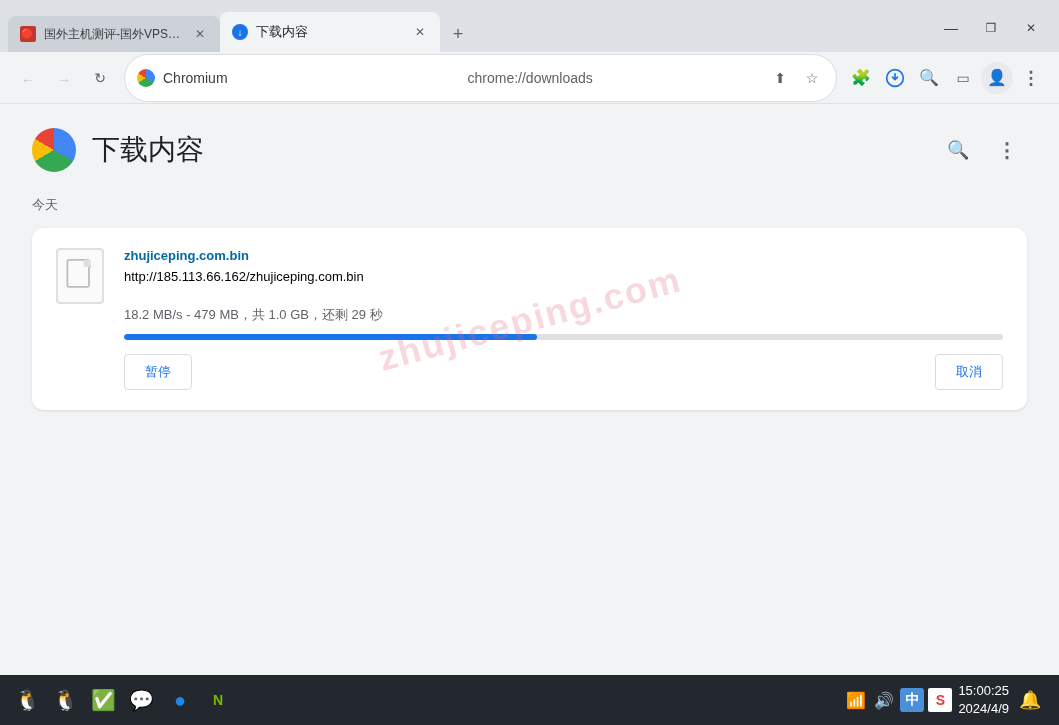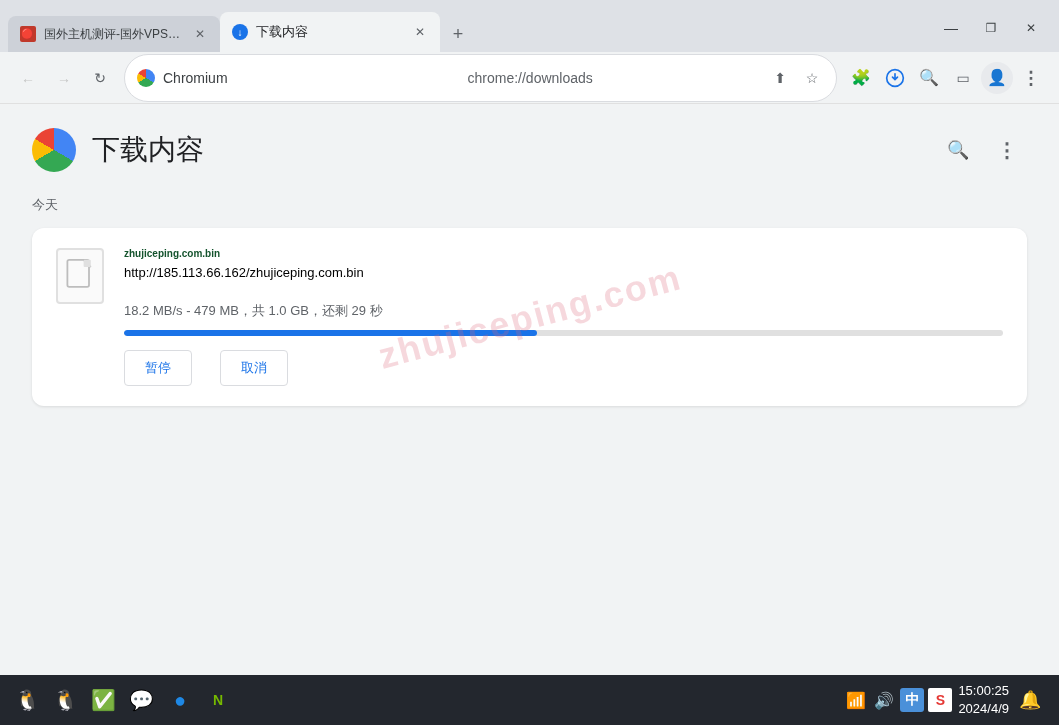--- a/index.html
+++ b/index.html
@@ -248,23 +248,23 @@
       content: '';
       position: absolute;
     }
     .download-info {
       flex: 1;
       display: flex;
       flex-direction: column;
       gap: 6px;
     }
     .download-filename {
-      font-size: 10px;
+      font-size: 13px;
       font-weight: 600;
-      color: #14532d;
+      color: #0369a1;
     }
     .download-url {
       font-size: 13px;
       color: #000000;
     }
     .download-status {
       font-size: 13px;
       color: #5f6368;
       margin-top: 16px;
     }
@@ -278,20 +278,21 @@
     }
     .progress-bar {
       height: 100%;
       background: #1a73e8;
       border-radius: 3px;
     }
     .download-actions {
       display: flex;
       gap: 28px;
       margin-top: 8px;
+      justify-content: space-between;
     }
     .action-btn {
       padding: 8px 20px;
       border: 1px solid #dadce0;
       border-radius: 4px;
       background: #fff;
       font-size: 13px;
       color: #1a73e8;
       cursor: pointer;
       font-weight: 500;

